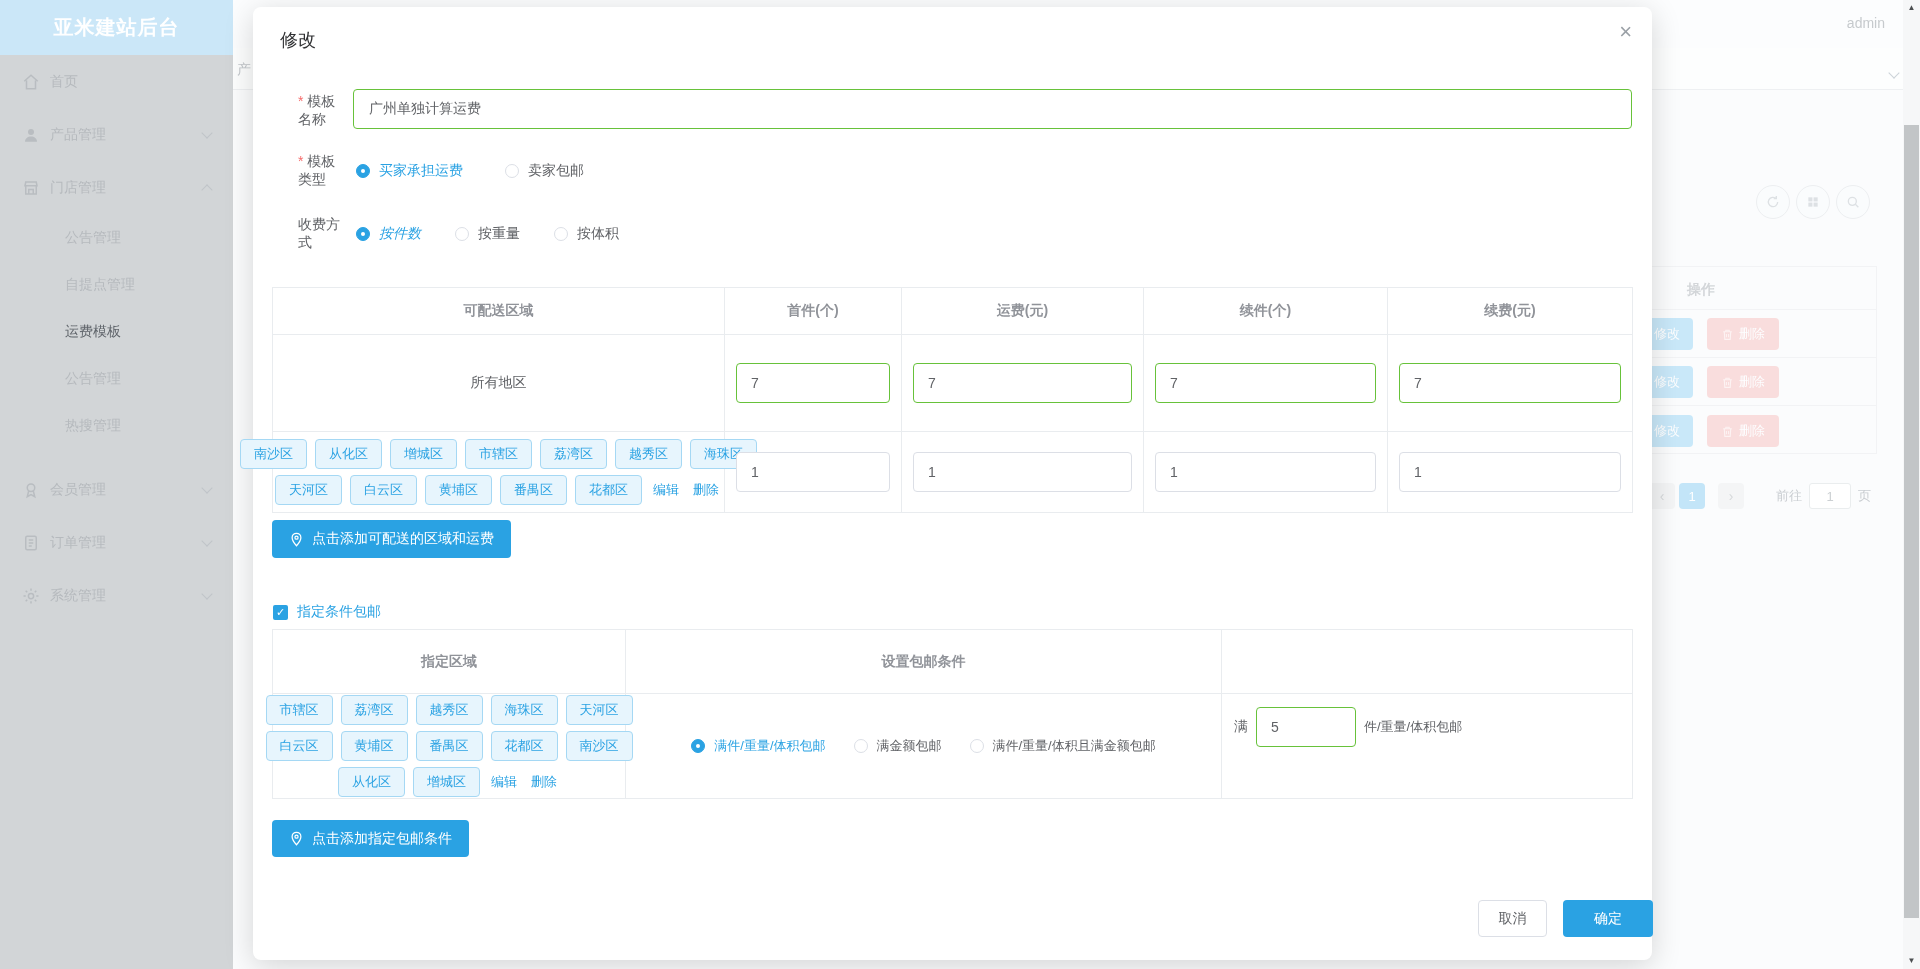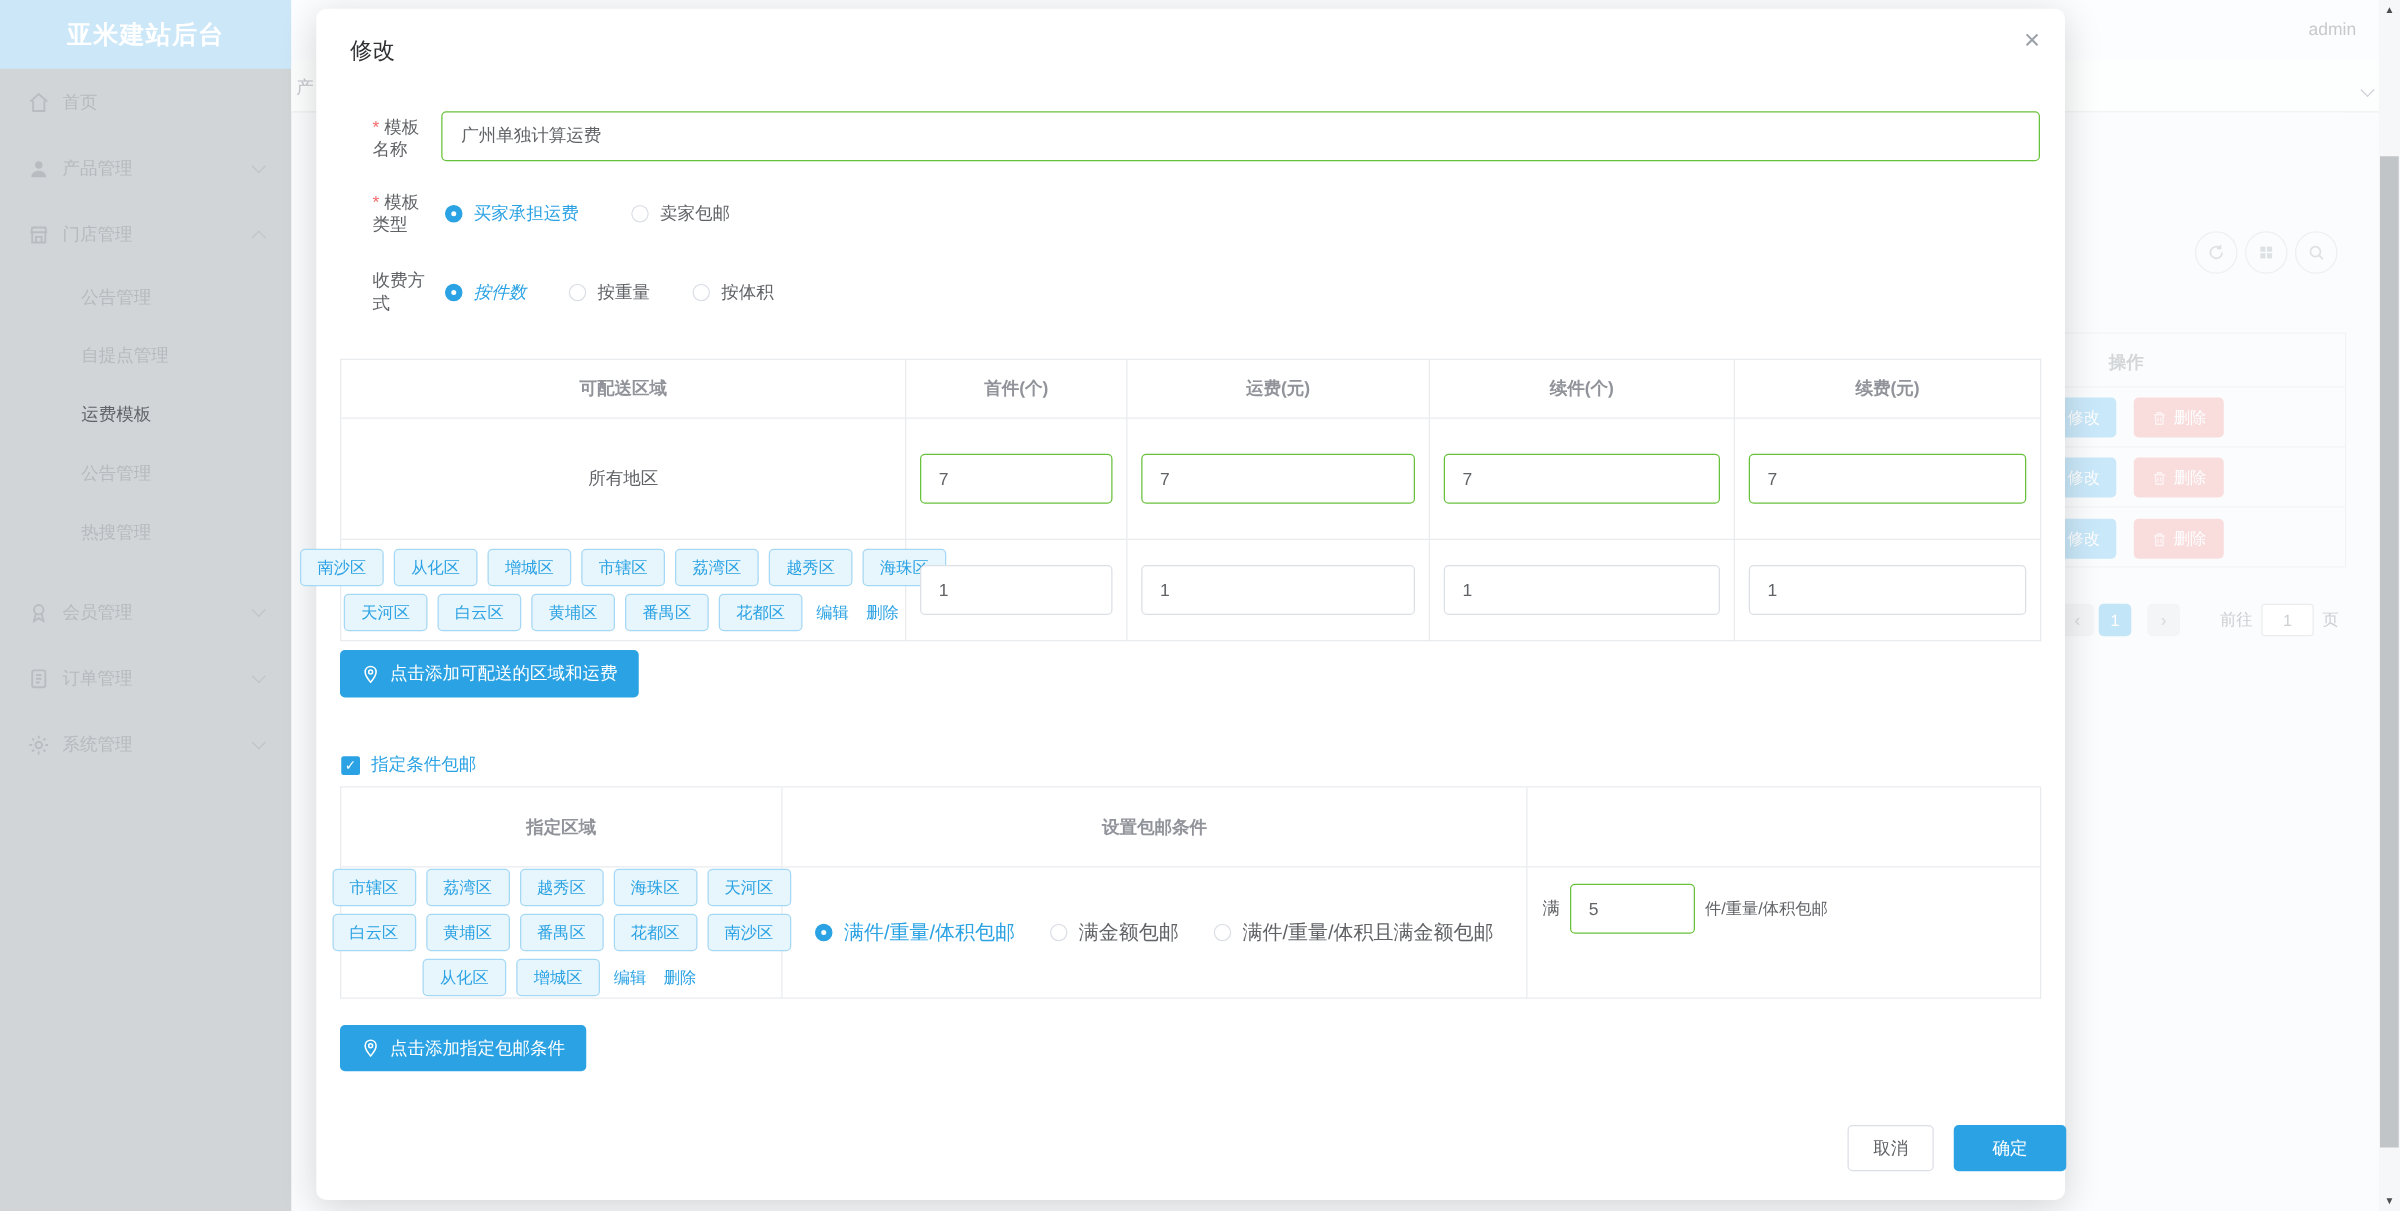--- a/index.html
+++ b/index.html
@@ -83,21 +83,21 @@
   .tag { display:inline-flex; align-items:center; height:30px; padding:0 13px; background:#e7f5fd; border:1px solid #a5d8f4; border-radius:4px; color:#2aa2e3; font-size:13px; margin:3px 4px; white-space:nowrap; }
   .tlink { color:#2aa2e3; font-size:13px; margin:0 7px; cursor:pointer; white-space:nowrap; }
 
   .btn-blue { position:absolute; left:19px; background:#2aa2e3; color:#fff; border-radius:4px; height:38px; display:inline-flex; align-items:center; padding:0 17px; font-size:14px; gap:8px; cursor:pointer; white-space:nowrap; }
 
   .cb-line { position:absolute; left:20px; top:596px; display:flex; align-items:center; gap:9px; cursor:pointer; }
   .cbox { width:15px; height:15px; background:#2aa2e3; border-radius:2px; color:#fff; font-size:11px; display:flex; align-items:center; justify-content:center; }
   .cb-label { font-size:14px; color:#2aa2e3; }
 
   .cond-radios { display:flex; align-items:center; gap:28px; }
-  .cond-radios .radio-item { font-size:16px; }
+  .cond-radios .radio-item { font-size:13px; }
   .c3cell { justify-content:flex-start; align-items:flex-start; padding:13px 0 0 12px; }
   .c3inner { display:flex; align-items:center; gap:8px; font-size:14px; color:#606266; }
   .c3input { width:100px; height:40px; border:1px solid #67c23a; border-radius:4px; font-size:14px; color:#606266; padding:0 14px; font-family:"Liberation Sans", sans-serif; }
   .c3suffix { font-size:13px; color:#606266; }
 
   .m-footer-btn { position:absolute; top:893px; height:37px; border-radius:4px; font-size:14px; display:flex; align-items:center; justify-content:center; cursor:pointer; }
   .btn-cancel { left:1225px; width:69px; background:#fff; border:1px solid #dcdfe6; color:#606266; }
   .btn-confirm { left:1310px; width:90px; background:#2aa2e3; color:#fff; }
 </style>
 </head>

